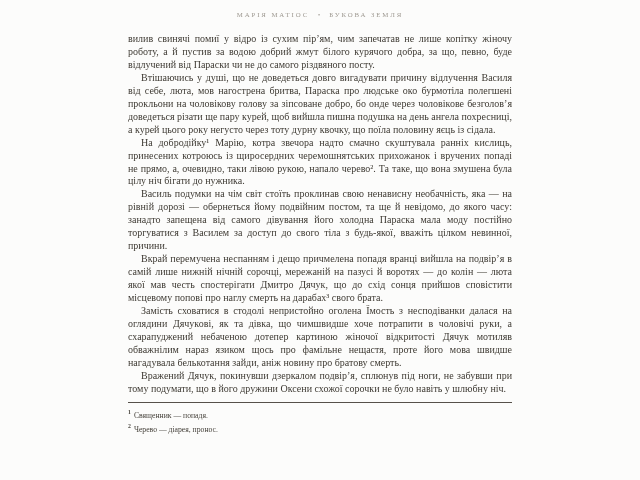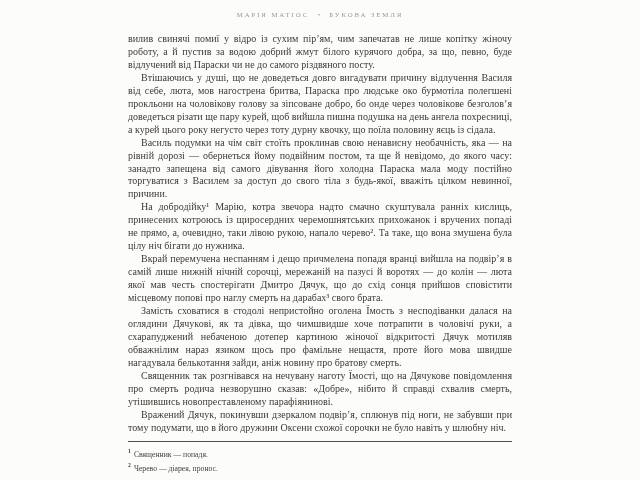--- a/index.html
+++ b/index.html
@@ -75,25 +75,24 @@
 
   <div class="running-header">
     <span>МАРІЯ МАТІОС</span>
     <span class="bullet">•</span>
     <span>БУКОВА ЗЕМЛЯ</span>
   </div>
 
   <div class="body-text">
     <p class="no-indent">вилив свинячі помиї у відро із сухим пір’ям, чим запечатав не лише копітку жіночу роботу, а й пустив за водою добрий жмут білого курячого добра, за що, певно, буде відлучений від Параски чи не до самого різдвяного посту.</p>
     <p>Втішаючись у душі, що не доведеться довго вигадувати причину відлучення Василя від себе, люта, мов нагострена бритва, Параска про людське око бурмотіла полегшені прокльони на чоловікову голову за зіпсоване добро, бо онде через чоловікове безголов’я доведеться різати ще пару курей, щоб вийшла пишна подушка на день ангела похресниці, а курей цього року негусто через тоту дурну квочку, що поїла половину яєць із сідала.</p>
+    <p>На добродійку¹ Марію, котра звечора надто смачно скуштувала ранніх кислиць, принесених котроюсь із щиросердних черемошнятських прихожанок і вручених попаді не прямо, а, очевидно, таки лівою рукою, напало черево². Та таке, що вона змушена була цілу ніч бігати до нужника.</p>
     <p>Василь подумки на чім світ стоїть проклинав свою ненависну необачність, яка — на рівній дорозі — обернеться йому подвійним постом, та ще й невідомо, до якого часу: занадто запещена від самого дівування його холодна Параска мала моду постійно торгуватися з Василем за доступ до свого тіла з будь-якої, вважіть цілком невинної, причини.</p>
-    <p>На добродійку¹ Марію, котра звечора надто смачно скуштувала ранніх кислиць, принесених котроюсь із щиросердних черемошнятських прихожанок і вручених попаді не прямо, а, очевидно, таки лівою рукою, напало черево². Та таке, що вона змушена була цілу ніч бігати до нужника.</p>
     <p>Вкрай перемучена неспанням і дещо причмелена попадя вранці вийшла на подвір’я в самій лише нижній нічній сорочці, мережаній на пазусі й воротях — до колін — люта якої мав честь спостерігати Дмитро Дячук, що до схід сонця прийшов сповістити місцевому попові про наглу смерть на дарабах³ свого брата.</p>
     <p>Замість сховатися в стодолі непристойно оголена Їмость з несподіванки далася на оглядини Дячукові, як та дівка, що чимшвидше хоче потрапити в чоловічі руки, а схарапуджений небаченою дотепер картиною жіночої відкритості Дячук мотиляв обважнілим нараз язиком щось про фамільне нещастя, проте його мова швидше нагадувала белькотання зайди, аніж новину про братову смерть.</p>
-    <p>Священник так розгнівався на нечувану наготу Їмості, що на Дячукове повідомлення про смерть родича незворушно сказав: «Добре», нібито й справді схвалив смерть, утішившись новопреставленому парафіянинові.</p>
     <p>Вражений Дячук, покинувши дзеркалом подвір’я, сплюнув під ноги, не забувши при тому подумати, що в його дружини Оксени схожої сорочки не було навіть у шлюбну ніч.</p>
   </div>
 
   <hr class="footnote-rule">
 
   <div class="footnotes">
     <p class="footnote"><sup>1</sup><span>Священник — попадя.</span></p>
     <p class="footnote"><sup>2</sup><span>Черево — діарея, пронос.</span></p>
 
   </div>

